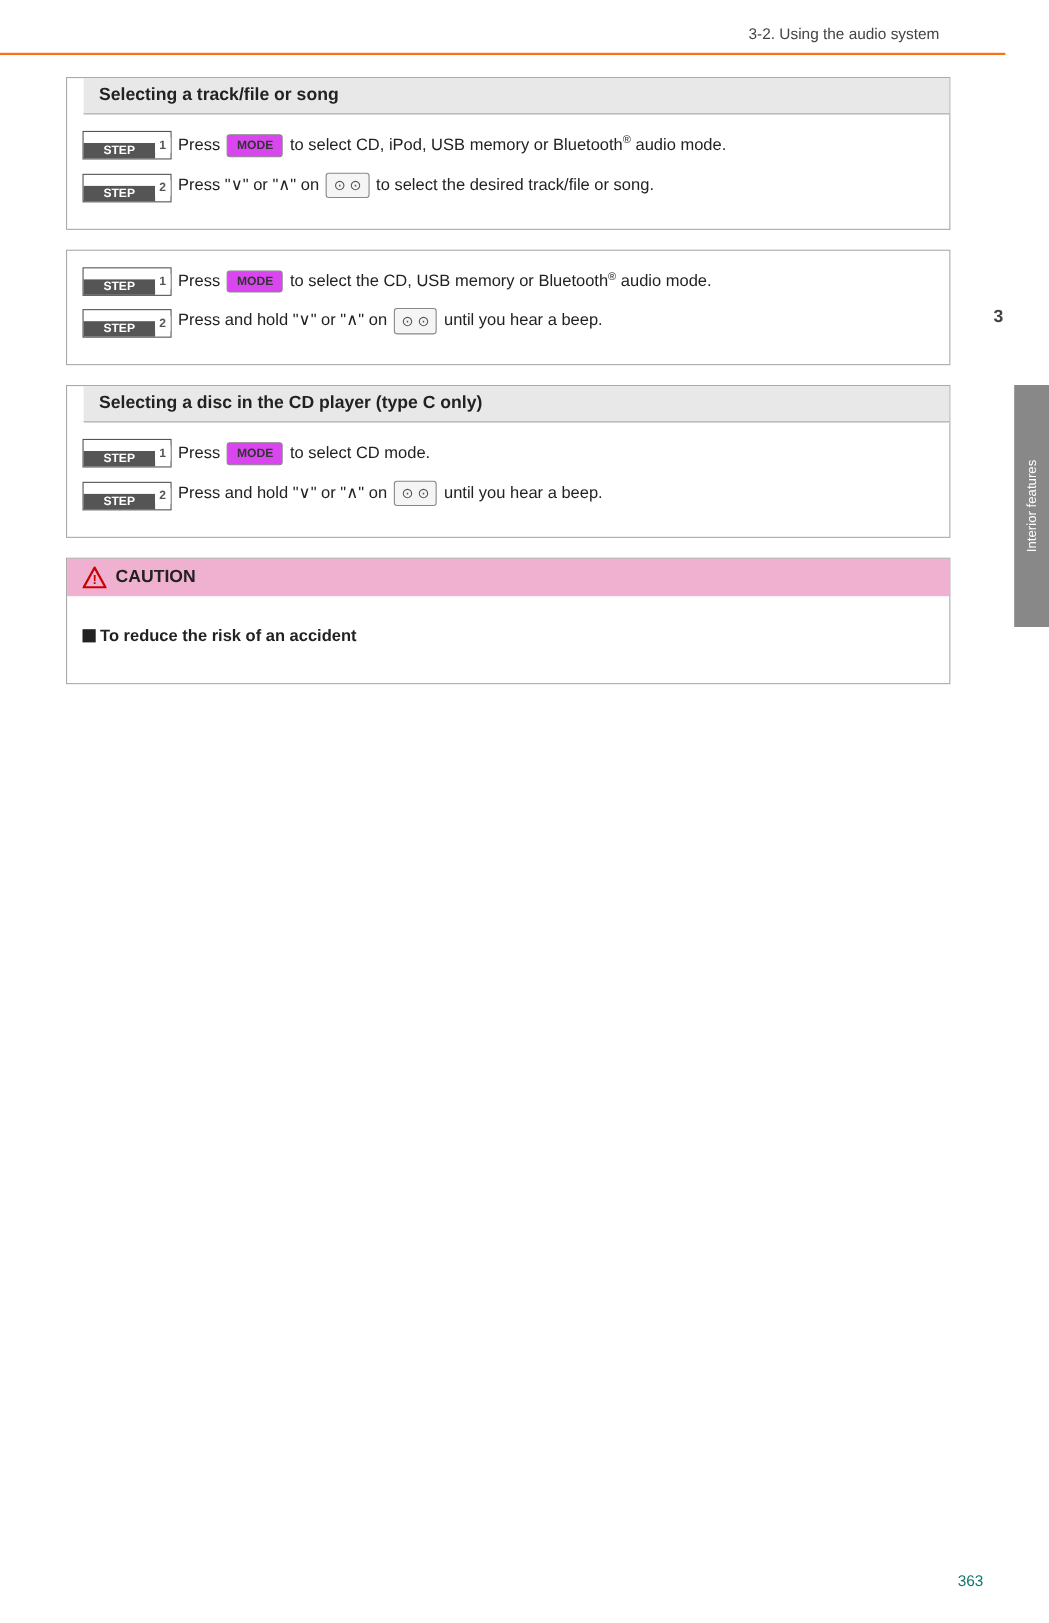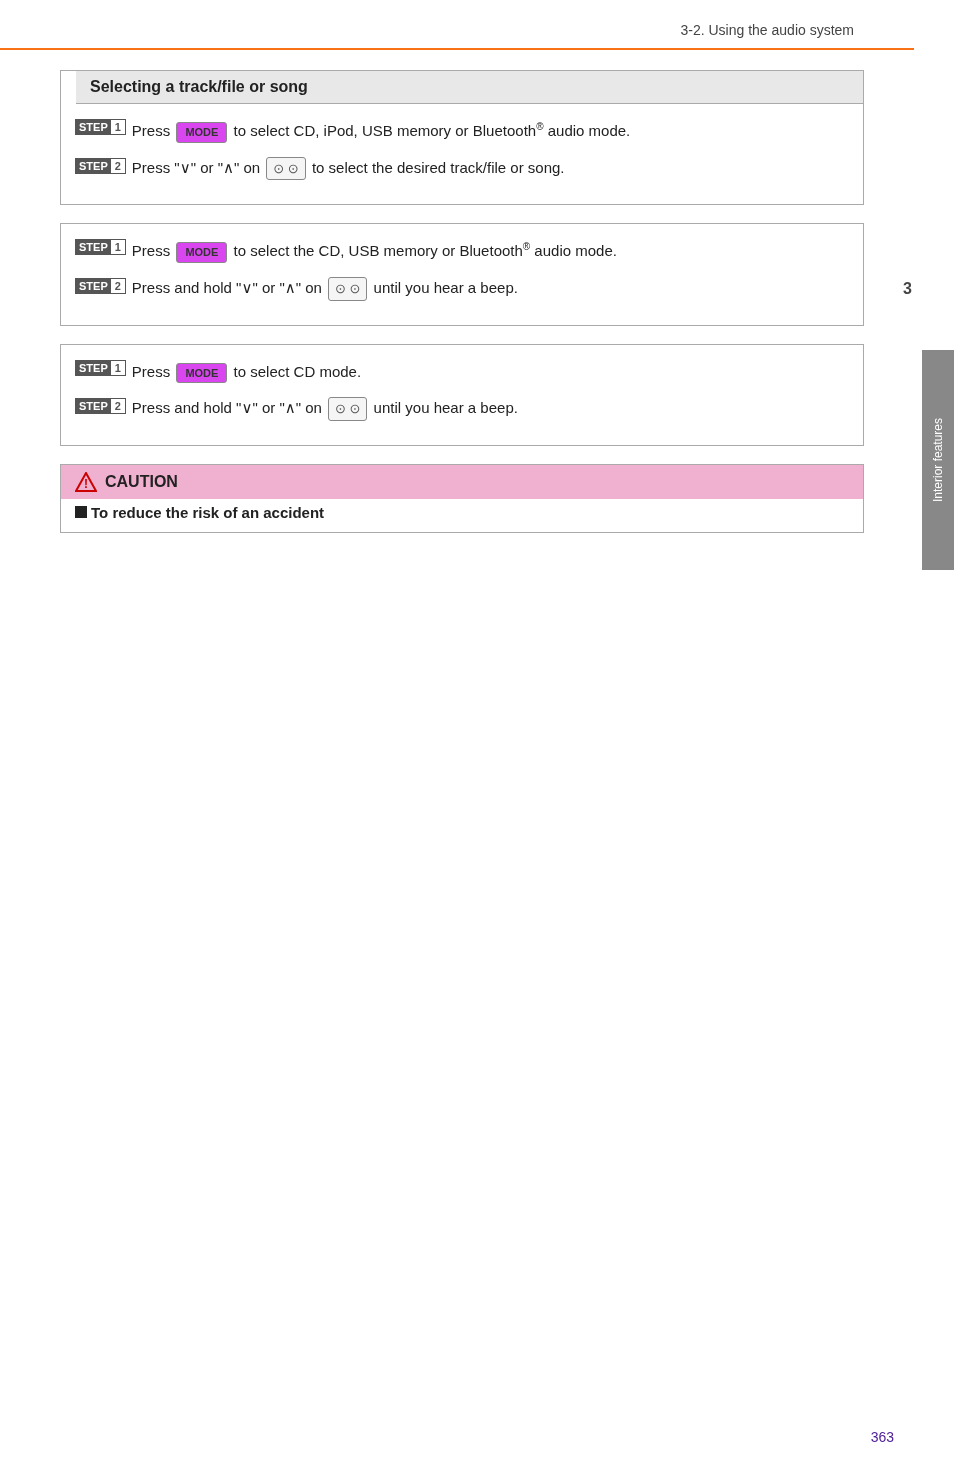--- a/index.html
+++ b/index.html
@@ -40,21 +40,21 @@
       align-items: center;
       justify-content: center;
       height: 220px;
     }
 
     .page-number {
       position: absolute;
       bottom: 30px;
       right: 60px;
       font-size: 14px;
-      color: #4c1d95;
+      color: #0f766e;
     }
 
     .chapter-number {
       position: absolute;
       right: 42px;
       top: 280px;
       font-size: 16px;
       color: #444;
       font-weight: bold;
     }
@@ -95,23 +95,24 @@
       font-size: 11px;
       font-weight: bold;
       margin-right: 6px;
       flex-shrink: 0;
       margin-top: 1px;
     }
 
     .step-label {
       background: #555;
       color: #fff;
-      padding: 1px 3px;
+      padding: 1px 18px;
       font-size: 11px;
       font-weight: bold;
+      margin-top: 10px;
     }
 
     .step-num {
       background: #fff;
       color: #555;
       padding: 1px 4px;
       font-size: 11px;
       font-weight: bold;
     }
 
@@ -163,21 +164,21 @@
     }
 
     .caution-triangle {
       display: inline-block;
       width: 22px;
       height: 20px;
       position: relative;
     }
 
     .caution-body {
-      padding: 5px 14px;
+      padding: 28px 14px;
     }
 
     .caution-subtitle {
       font-weight: bold;
       font-size: 15px;
       margin-bottom: 6px;
       display: flex;
       align-items: center;
       gap: 4px;
     }
@@ -258,20 +259,23 @@
           <span class="step-num">2</span>
         </span>
         <span class="step-text">
           Press and hold "∨" or "∧" on <span class="track-ctrl">⊙ ⊙</span> until you hear a beep.
         </span>
       </div>
     </div>
   </div>
 
   <div class="section-box">
+    <div class="section-title">
+      <span>Selecting a disc in the CD player (type C only)</span>
+    </div>
     <div class="section-body">
 
       <div class="step-row">
         <span class="step-badge">
           <span class="step-label">STEP</span>
           <span class="step-num">1</span>
         </span>
         <span class="step-text">
           Press <span class="mode-btn">MODE</span> to select CD mode.
         </span>

